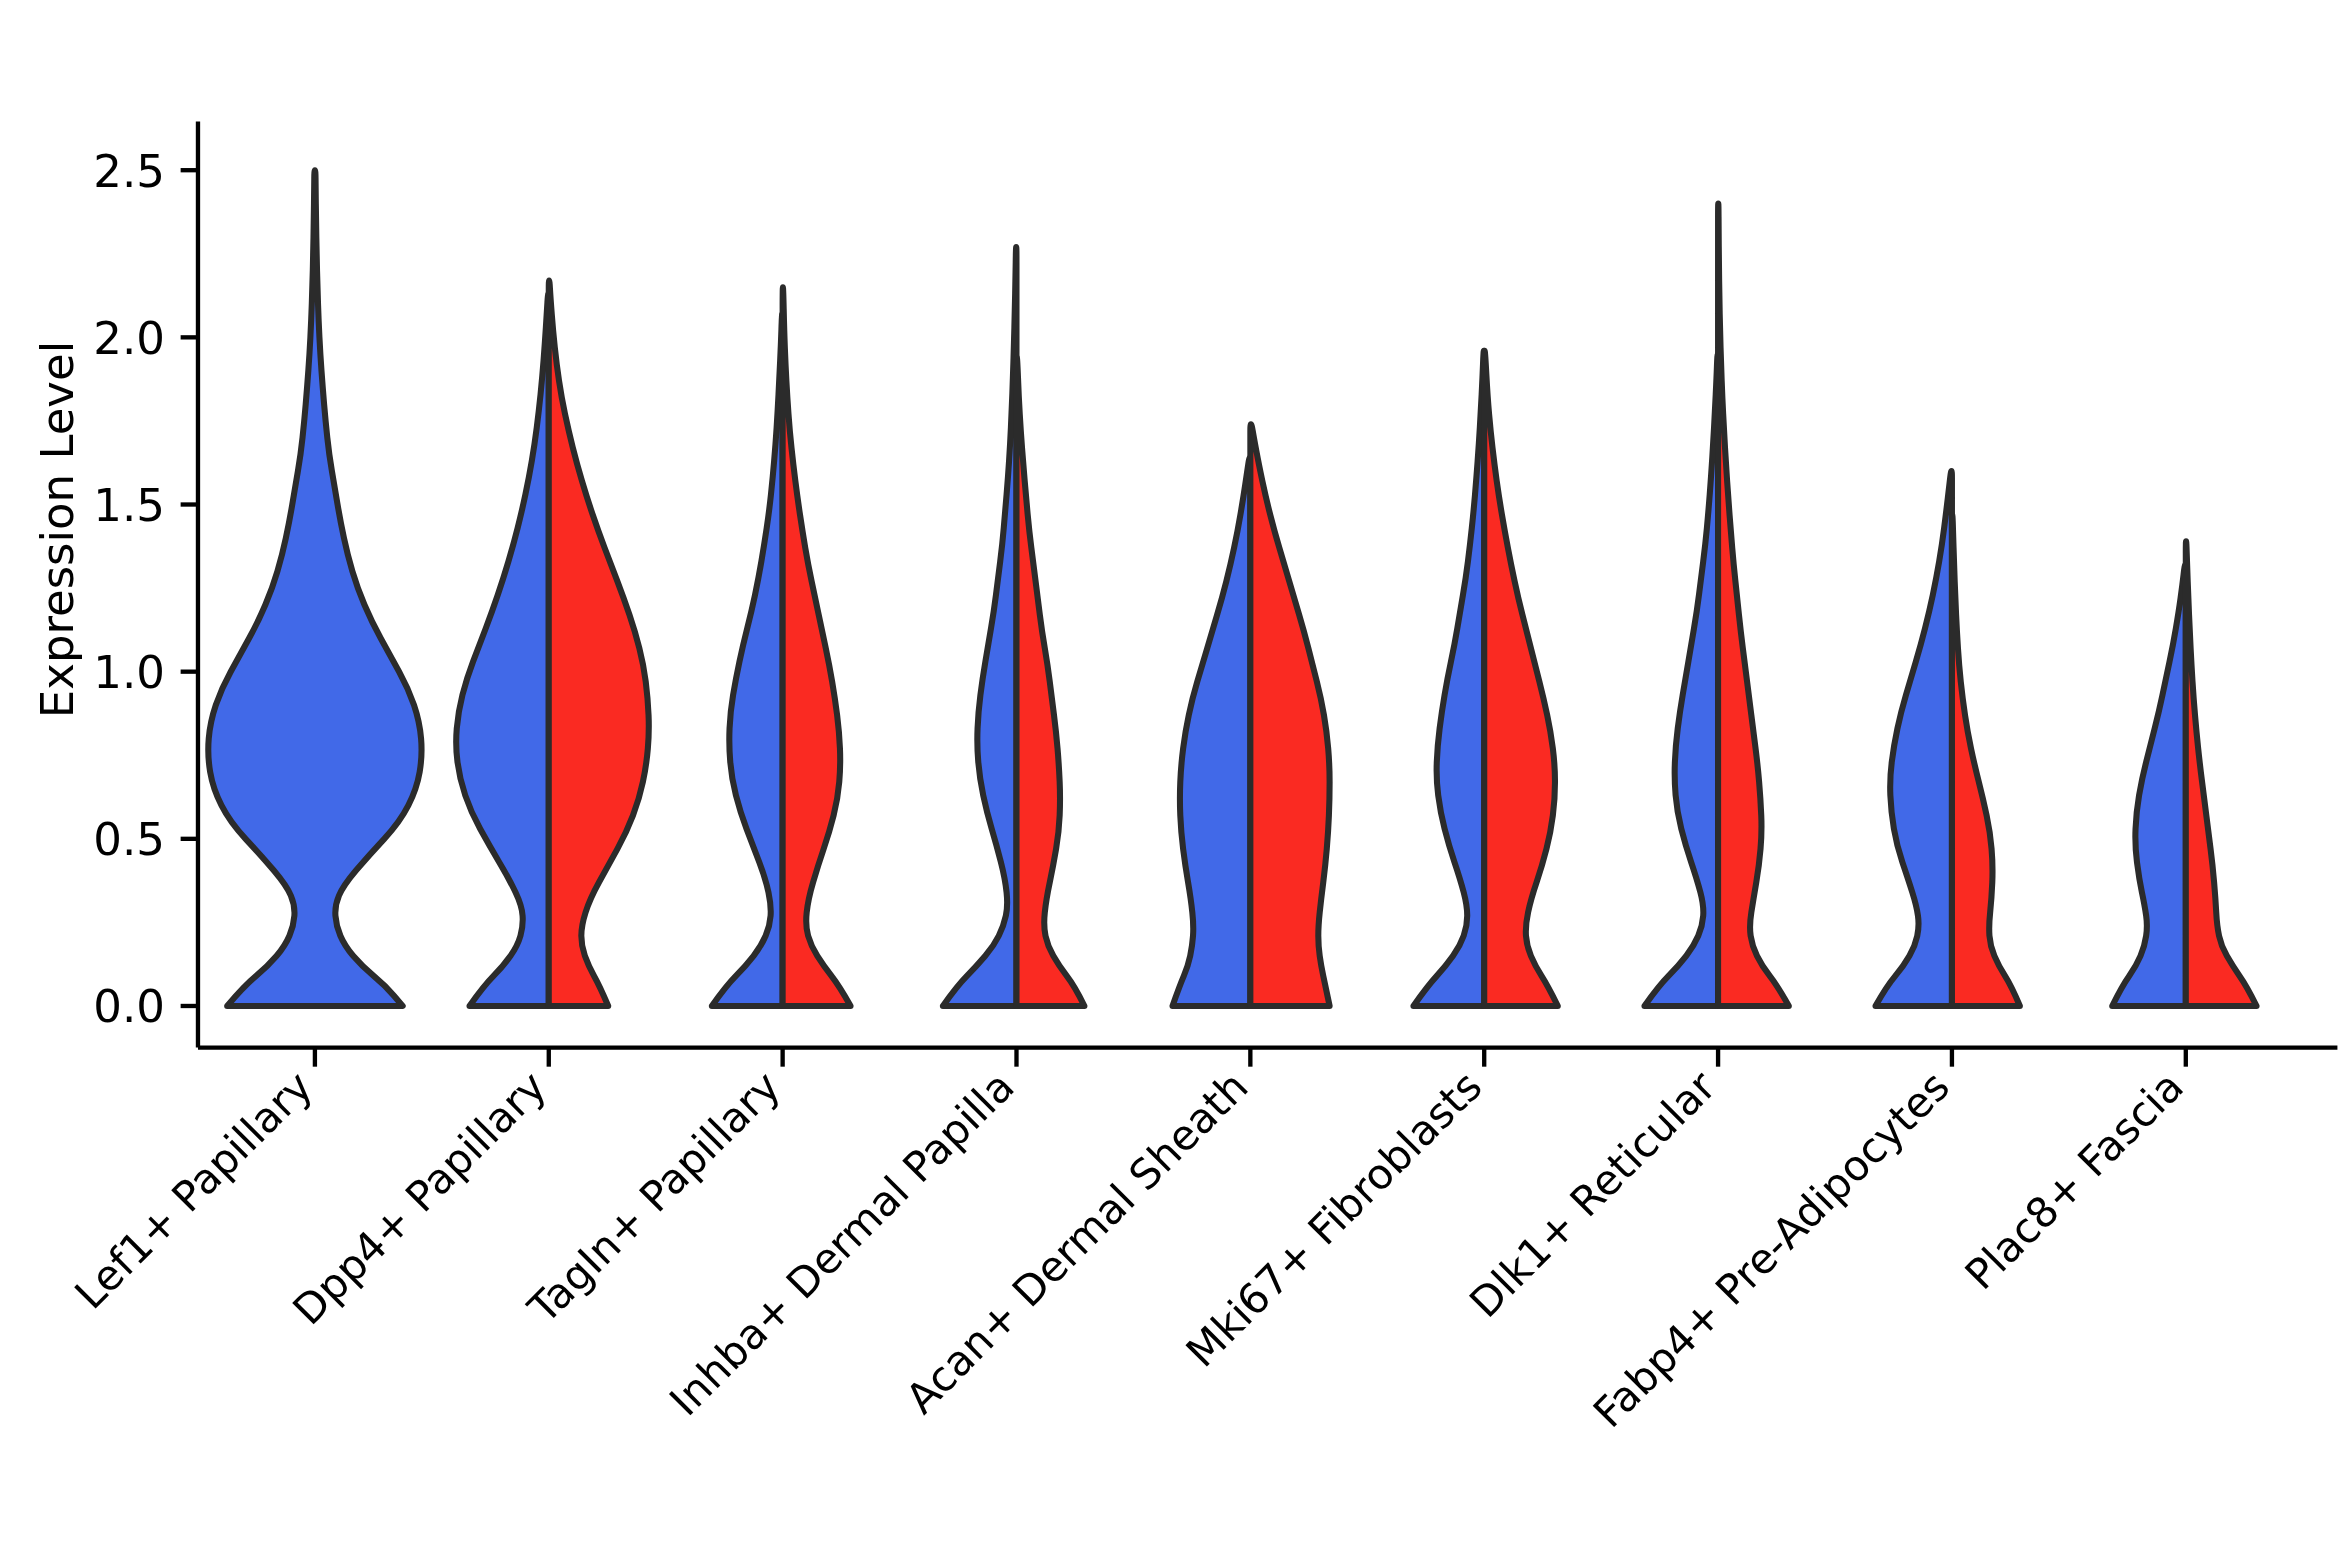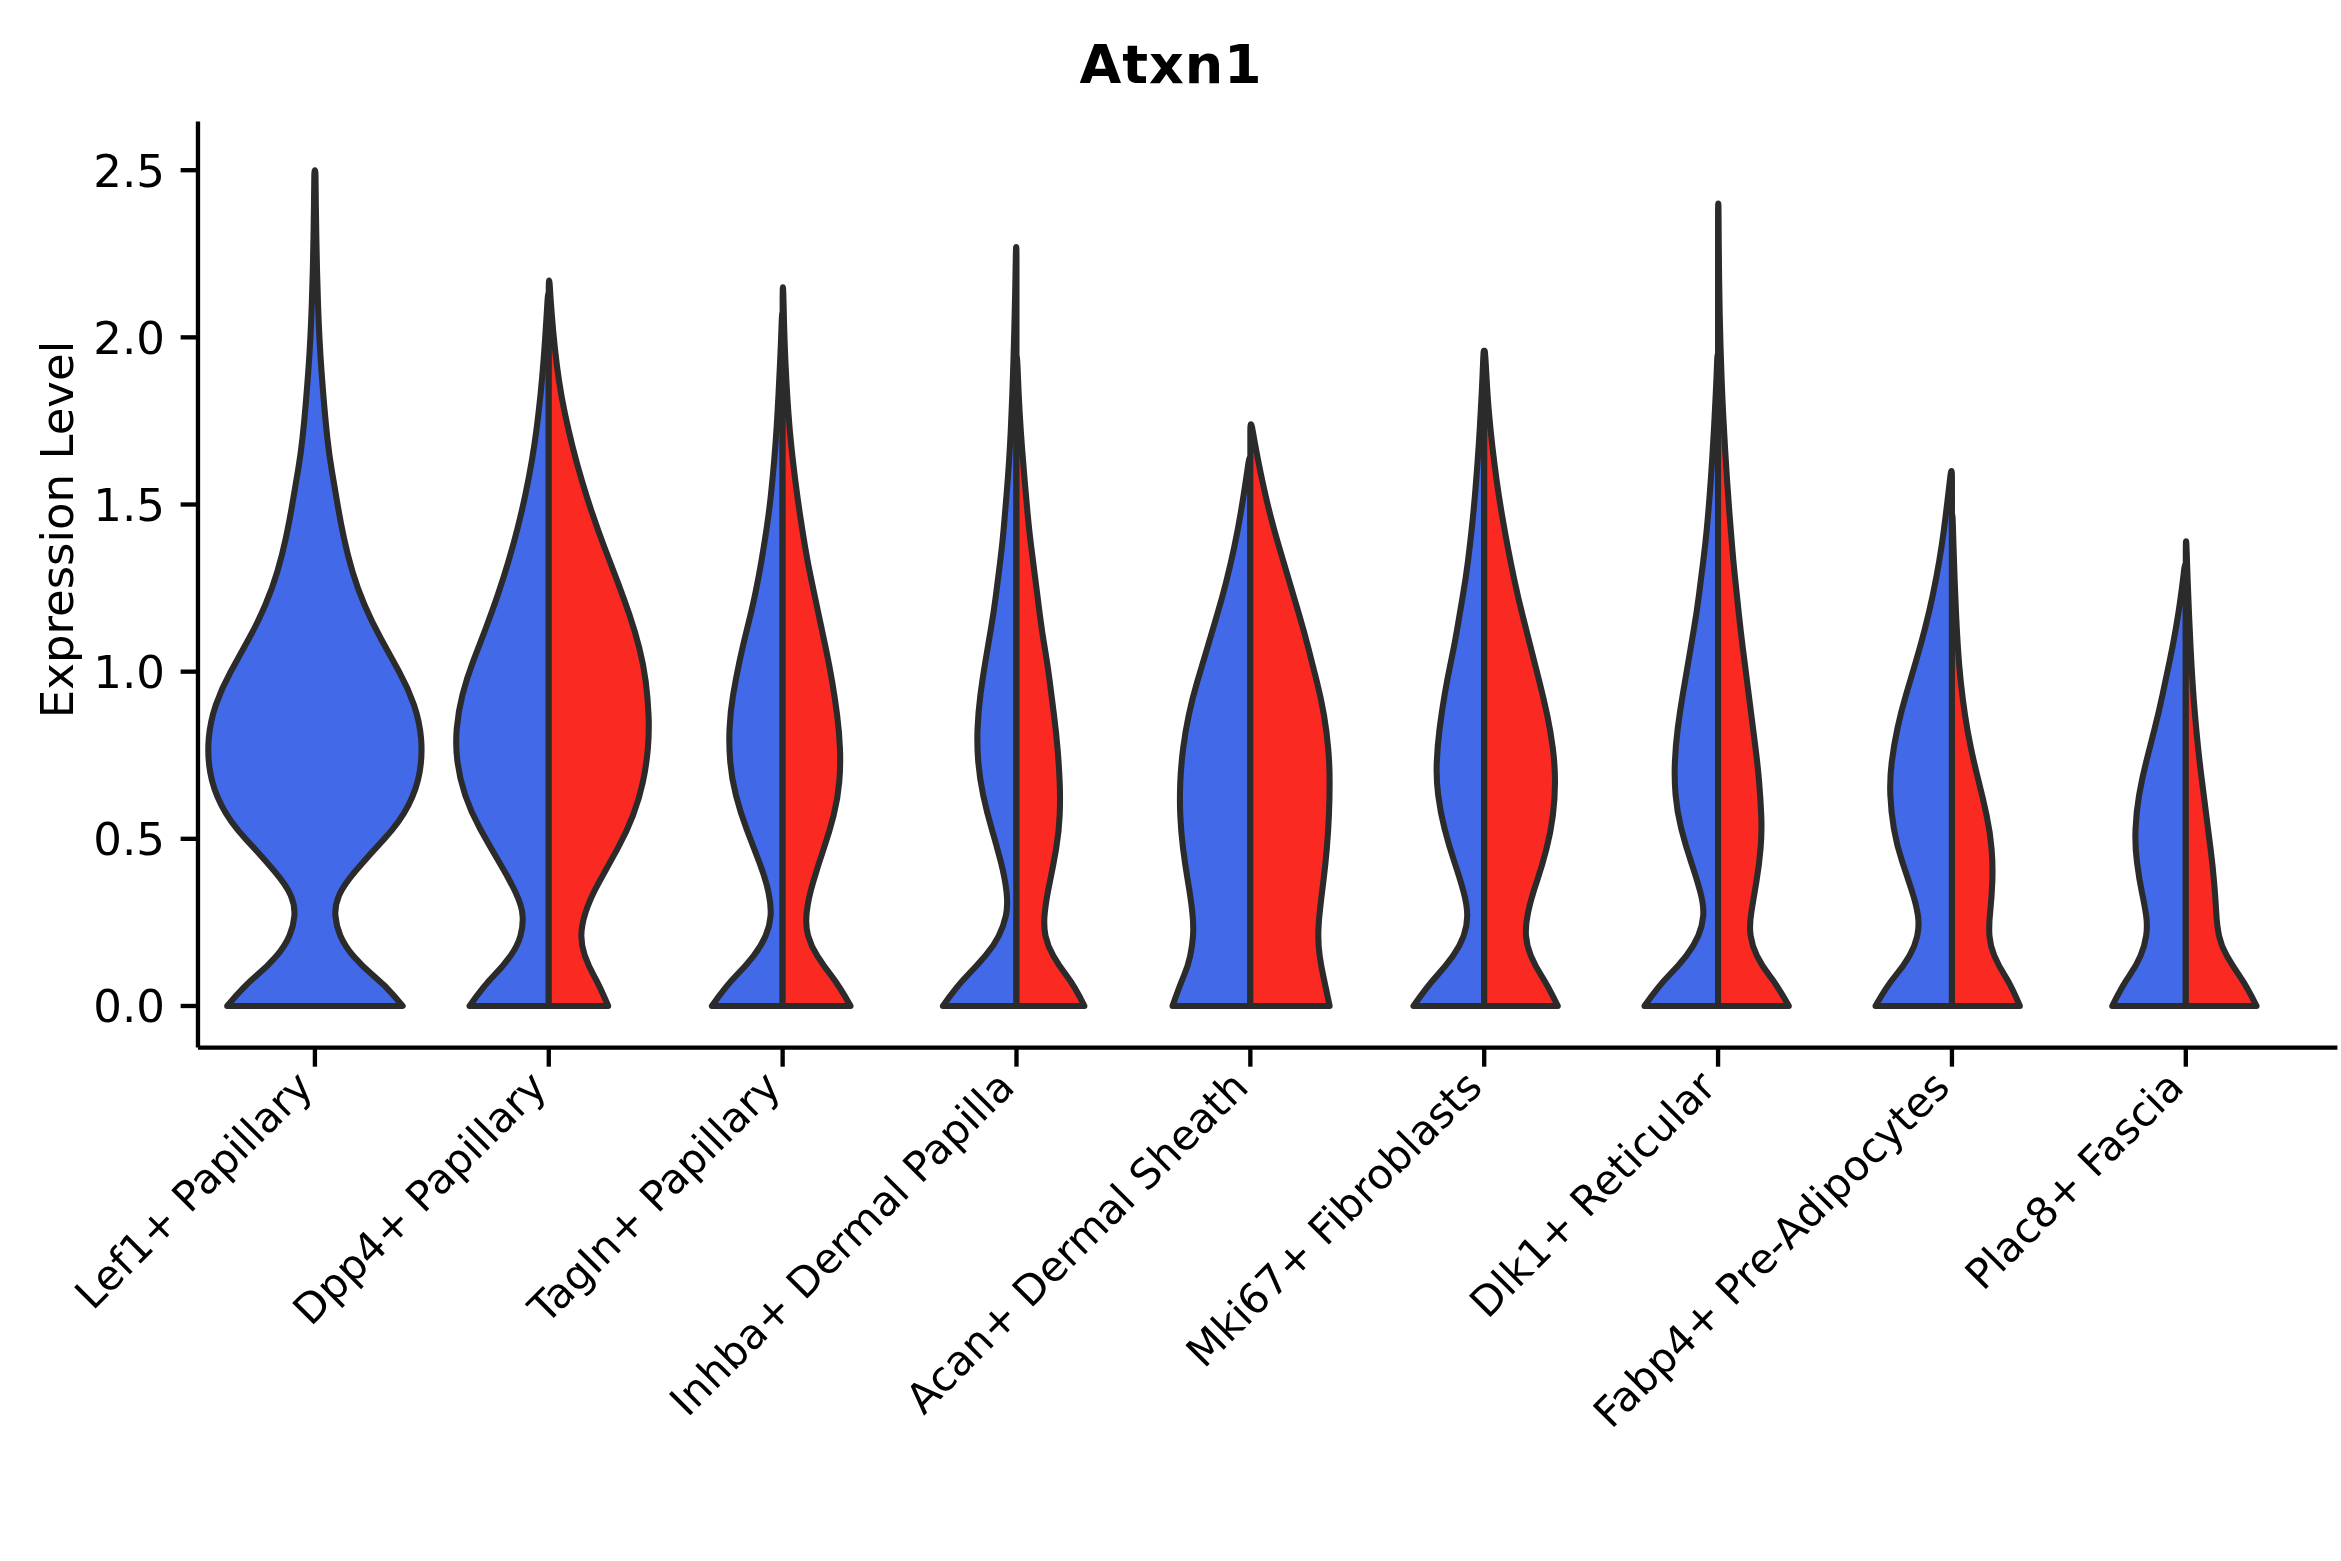--- a/index.html
+++ b/index.html
@@ -20,21 +20,20 @@
   .xtick-label{font-size:48px;fill:#000;font-family:"DejaVu Sans",sans-serif;text-anchor:end;}
   .spine{stroke:#000;stroke-width:5;fill:none;}
   .tickmark{stroke:#000;stroke-width:5;}
   .violin-outline{stroke:#2b2b2b;stroke-width:7;stroke-linejoin:round;stroke-linecap:round;}
 </style>
 </head>
 <body>
 
 <div id="root">
 
-  <div id="chart-title">Atxn1</div>
 
   <div id="ylabel">Expression Level</div>
 
   <svg id="plot-svg" width="2342" height="1561" viewBox="0 0 2700 1800">
     <g id="violins-layer">
         <path d="M261.64,1160.00 Q281.22,1136.87 295.10,1125.31 Q308.97,1113.74 318.76,1102.18 Q328.56,1090.61 333.45,1079.05 Q338.35,1067.48 339.17,1055.92 Q339.98,1044.35 335.09,1032.79 Q330.19,1021.22 315.50,1003.87 Q300.81,986.53 282.86,967.25 Q264.90,947.98 255.11,928.70 Q245.32,909.43 242.05,890.15 Q238.79,870.88 240.42,851.60 Q242.05,832.33 248.58,813.05 Q255.11,793.78 265.72,774.50 Q276.33,755.23 286.94,735.95 Q297.55,716.68 305.71,697.40 Q313.87,678.13 319.58,658.85 Q325.29,639.58 329.37,620.31 Q333.45,601.03 336.72,581.76 Q339.98,562.48 343.25,543.21 Q346.51,523.93 348.55,504.66 Q350.59,485.38 352.22,466.11 Q353.86,446.83 355.24,427.56 Q356.63,408.28 357.61,389.01 Q358.59,369.73 359.24,350.46 Q359.90,331.18 360.39,311.91 Q360.87,292.63 361.20,273.36 Q361.53,254.08 361.77,234.81 Q362.02,215.53 362.10,205.90 Q362.18,196.26 362.83,196.26 Q363.49,196.26 363.57,205.90 Q363.65,215.53 363.89,234.81 Q364.14,254.08 364.47,273.36 Q364.79,292.63 365.28,311.91 Q365.77,331.18 366.42,350.46 Q367.08,369.73 368.06,389.01 Q369.04,408.28 370.42,427.56 Q371.81,446.83 373.44,466.11 Q375.07,485.38 377.12,504.66 Q379.16,523.93 382.42,543.21 Q385.68,562.48 388.95,581.76 Q392.21,601.03 396.29,620.31 Q400.37,639.58 406.09,658.85 Q411.80,678.13 419.96,697.40 Q428.12,716.68 438.73,735.95 Q449.34,755.23 459.95,774.50 Q470.56,793.78 477.09,813.05 Q483.62,832.33 485.25,851.60 Q486.88,870.88 483.62,890.15 Q480.35,909.43 470.56,928.70 Q460.76,947.98 442.81,967.25 Q424.86,986.53 410.17,1003.87 Q395.48,1021.22 390.58,1032.79 Q385.68,1044.35 386.50,1055.92 Q387.32,1067.48 392.21,1079.05 Q397.11,1090.61 406.90,1102.18 Q416.70,1113.74 430.57,1125.31 Q444.44,1136.87 454.24,1148.44 L464.03,1160.00 Z" fill="#4169E8" class="violin-outline"></path>
         <path d="M541.10,1160.00 Q557.42,1136.87 568.84,1125.31 Q580.27,1113.74 588.43,1102.18 Q596.59,1090.61 599.86,1079.05 Q603.12,1067.48 602.30,1055.92 Q601.49,1044.35 594.14,1028.93 Q586.80,1013.51 575.37,994.24 Q563.95,974.96 553.34,955.69 Q542.73,936.41 536.20,917.14 Q529.67,897.86 527.22,878.59 Q524.78,859.31 526.41,840.04 Q528.04,820.76 532.94,801.49 Q537.83,782.21 545.18,762.94 Q552.52,743.66 559.87,724.39 Q567.21,705.11 573.74,685.84 Q580.27,666.56 585.98,647.29 Q591.70,628.02 596.59,608.74 Q601.49,589.47 605.57,570.19 Q609.65,550.92 612.91,531.64 Q616.18,512.37 618.63,493.09 Q621.07,473.82 623.03,454.54 Q624.99,435.27 626.46,415.99 Q627.93,396.72 629.15,377.44 Q630.38,358.17 630.95,348.53 Q631.52,338.89 632.01,338.89 Q632.50,338.89 632.50,348.53 Q632.50,358.17 632.50,377.44 Q632.50,396.72 632.50,415.99 Q632.50,435.27 632.50,454.54 Q632.50,473.82 632.50,493.09 Q632.50,512.37 632.50,531.64 Q632.50,550.92 632.50,570.19 Q632.50,589.47 632.50,608.74 Q632.50,628.02 632.50,647.29 Q632.50,666.56 632.50,685.84 Q632.50,705.11 632.50,724.39 Q632.50,743.66 632.50,762.94 Q632.50,782.21 632.50,801.49 Q632.50,820.76 632.50,840.04 Q632.50,859.31 632.50,878.59 Q632.50,897.86 632.50,917.14 Q632.50,936.41 632.50,955.69 Q632.50,974.96 632.50,994.24 Q632.50,1013.51 632.50,1028.93 Q632.50,1044.35 632.50,1055.92 Q632.50,1067.48 632.50,1079.05 Q632.50,1090.61 632.50,1102.18 Q632.50,1113.74 632.50,1125.31 Q632.50,1136.87 632.50,1148.44 L632.50,1160.00 Z" fill="#4169E8" class="violin-outline"></path>
         <path d="M820.56,1160.00 Q836.88,1136.87 848.30,1125.31 Q859.73,1113.74 868.71,1102.18 Q877.68,1090.61 882.58,1079.05 Q887.48,1067.48 888.29,1055.92 Q889.11,1044.35 885.84,1028.93 Q882.58,1013.51 875.24,994.24 Q867.89,974.96 860.55,955.69 Q853.20,936.41 848.30,917.14 Q843.41,897.86 841.78,878.59 Q840.14,859.31 840.96,840.04 Q841.78,820.76 845.04,801.49 Q848.30,782.21 852.38,762.94 Q856.47,743.66 861.36,724.39 Q866.26,705.11 870.34,685.84 Q874.42,666.56 877.68,647.29 Q880.95,628.02 883.80,608.74 Q886.66,589.47 888.70,570.19 Q890.74,550.92 892.37,531.64 Q894.01,512.37 895.23,493.09 Q896.45,473.82 897.43,454.54 Q898.41,435.27 899.31,415.99 Q900.21,396.72 900.78,379.37 Q901.35,362.02 901.76,362.02 Q902.17,362.02 902.17,379.37 Q902.17,396.72 902.17,415.99 Q902.17,435.27 902.17,454.54 Q902.17,473.82 902.17,493.09 Q902.17,512.37 902.17,531.64 Q902.17,550.92 902.17,570.19 Q902.17,589.47 902.17,608.74 Q902.17,628.02 902.17,647.29 Q902.17,666.56 902.17,685.84 Q902.17,705.11 902.17,724.39 Q902.17,743.66 902.17,762.94 Q902.17,782.21 902.17,801.49 Q902.17,820.76 902.17,840.04 Q902.17,859.31 902.17,878.59 Q902.17,897.86 902.17,917.14 Q902.17,936.41 902.17,955.69 Q902.17,974.96 902.17,994.24 Q902.17,1013.51 902.17,1028.93 Q902.17,1044.35 902.17,1055.92 Q902.17,1067.48 902.17,1079.05 Q902.17,1090.61 902.17,1102.18 Q902.17,1113.74 902.17,1125.31 Q902.17,1136.87 902.17,1148.44 L902.17,1160.00 Z" fill="#4169E8" class="violin-outline"></path>
         <path d="M1086.96,1160.00 Q1103.28,1136.87 1114.71,1125.31 Q1126.13,1113.74 1135.93,1102.18 Q1145.72,1090.61 1151.43,1079.05 Q1157.14,1067.48 1159.59,1055.92 Q1162.04,1044.35 1160.41,1028.93 Q1158.78,1013.51 1153.88,994.24 Q1148.98,974.96 1143.27,955.69 Q1137.56,936.41 1133.48,917.14 Q1129.40,897.86 1127.76,878.59 Q1126.13,859.31 1126.95,840.04 Q1127.76,820.76 1130.21,801.49 Q1132.66,782.21 1135.93,762.94 Q1139.19,743.66 1142.45,724.39 Q1145.72,705.11 1148.17,685.84 Q1150.61,666.56 1153.06,647.29 Q1155.51,628.02 1157.14,608.74 Q1158.78,589.47 1160.41,570.19 Q1162.04,550.92 1163.26,531.64 Q1164.49,512.37 1165.39,493.09 Q1166.28,473.82 1167.02,454.54 Q1167.75,435.27 1168.32,415.99 Q1168.90,396.72 1169.39,377.44 Q1169.87,358.17 1170.28,338.89 Q1170.69,319.62 1170.94,302.27 Q1171.18,284.92 1171.51,284.92 Q1171.83,284.92 1171.83,302.27 Q1171.83,319.62 1171.83,338.89 Q1171.83,358.17 1171.83,377.44 Q1171.83,396.72 1171.83,415.99 Q1171.83,435.27 1171.83,454.54 Q1171.83,473.82 1171.83,493.09 Q1171.83,512.37 1171.83,531.64 Q1171.83,550.92 1171.83,570.19 Q1171.83,589.47 1171.83,608.74 Q1171.83,628.02 1171.83,647.29 Q1171.83,666.56 1171.83,685.84 Q1171.83,705.11 1171.83,724.39 Q1171.83,743.66 1171.83,762.94 Q1171.83,782.21 1171.83,801.49 Q1171.83,820.76 1171.83,840.04 Q1171.83,859.31 1171.83,878.59 Q1171.83,897.86 1171.83,917.14 Q1171.83,936.41 1171.83,955.69 Q1171.83,974.96 1171.83,994.24 Q1171.83,1013.51 1171.83,1028.93 Q1171.83,1044.35 1171.83,1055.92 Q1171.83,1067.48 1171.83,1079.05 Q1171.83,1090.61 1171.83,1102.18 Q1171.83,1113.74 1171.83,1125.31 Q1171.83,1136.87 1171.83,1148.44 L1171.83,1160.00 Z" fill="#4169E8" class="violin-outline"></path>
         <path d="M1351.73,1160.00 Q1359.89,1136.87 1364.79,1125.31 Q1369.68,1113.74 1372.13,1102.18 Q1374.58,1090.61 1375.40,1079.05 Q1376.21,1067.48 1374.58,1052.06 Q1372.95,1036.64 1369.68,1017.37 Q1366.42,998.09 1363.97,978.82 Q1361.52,959.54 1360.71,940.27 Q1359.89,920.99 1360.71,901.72 Q1361.52,882.44 1363.97,863.17 Q1366.42,843.89 1370.50,824.62 Q1374.58,805.34 1380.29,786.07 Q1386.01,766.79 1391.72,747.52 Q1397.43,728.24 1403.14,708.97 Q1408.86,689.69 1413.75,670.42 Q1418.65,651.15 1422.73,631.87 Q1426.81,612.60 1430.07,593.32 Q1433.34,574.05 1435.62,558.63 Q1437.91,543.21 1439.05,535.50 Q1440.19,527.79 1440.85,527.79 Q1441.50,527.79 1441.50,535.50 Q1441.50,543.21 1441.50,558.63 Q1441.50,574.05 1441.50,593.32 Q1441.50,612.60 1441.50,631.87 Q1441.50,651.15 1441.50,670.42 Q1441.50,689.69 1441.50,708.97 Q1441.50,728.24 1441.50,747.52 Q1441.50,766.79 1441.50,786.07 Q1441.50,805.34 1441.50,824.62 Q1441.50,843.89 1441.50,863.17 Q1441.50,882.44 1441.50,901.72 Q1441.50,920.99 1441.50,940.27 Q1441.50,959.54 1441.50,978.82 Q1441.50,998.09 1441.50,1017.37 Q1441.50,1036.64 1441.50,1052.06 Q1441.50,1067.48 1441.50,1079.05 Q1441.50,1090.61 1441.50,1102.18 Q1441.50,1113.74 1441.50,1125.31 Q1441.50,1136.87 1441.50,1148.44 L1441.50,1160.00 Z" fill="#4169E8" class="violin-outline"></path>

